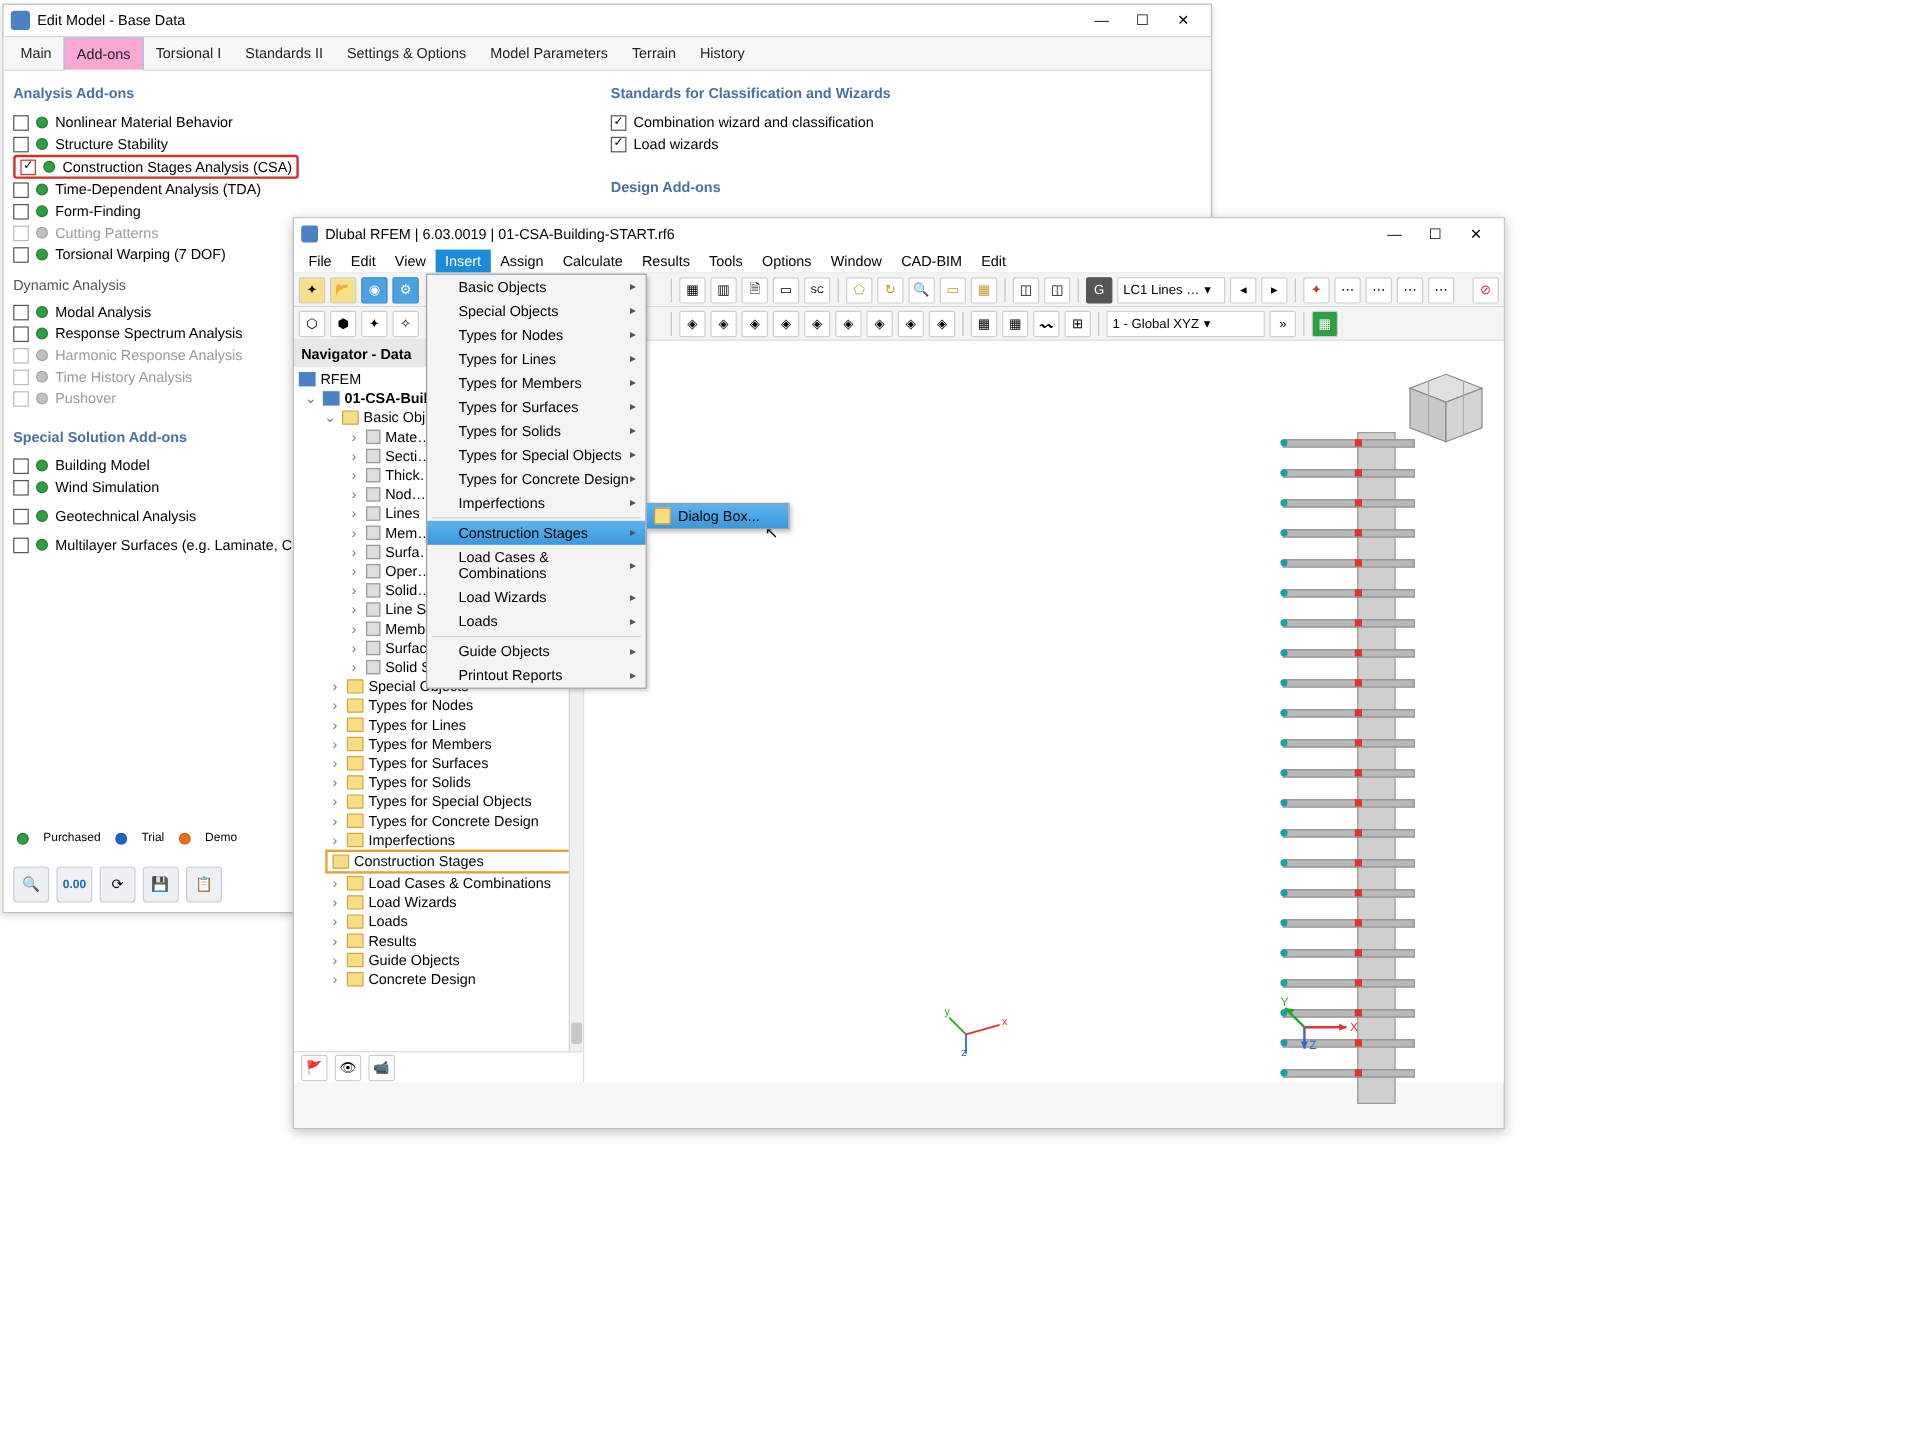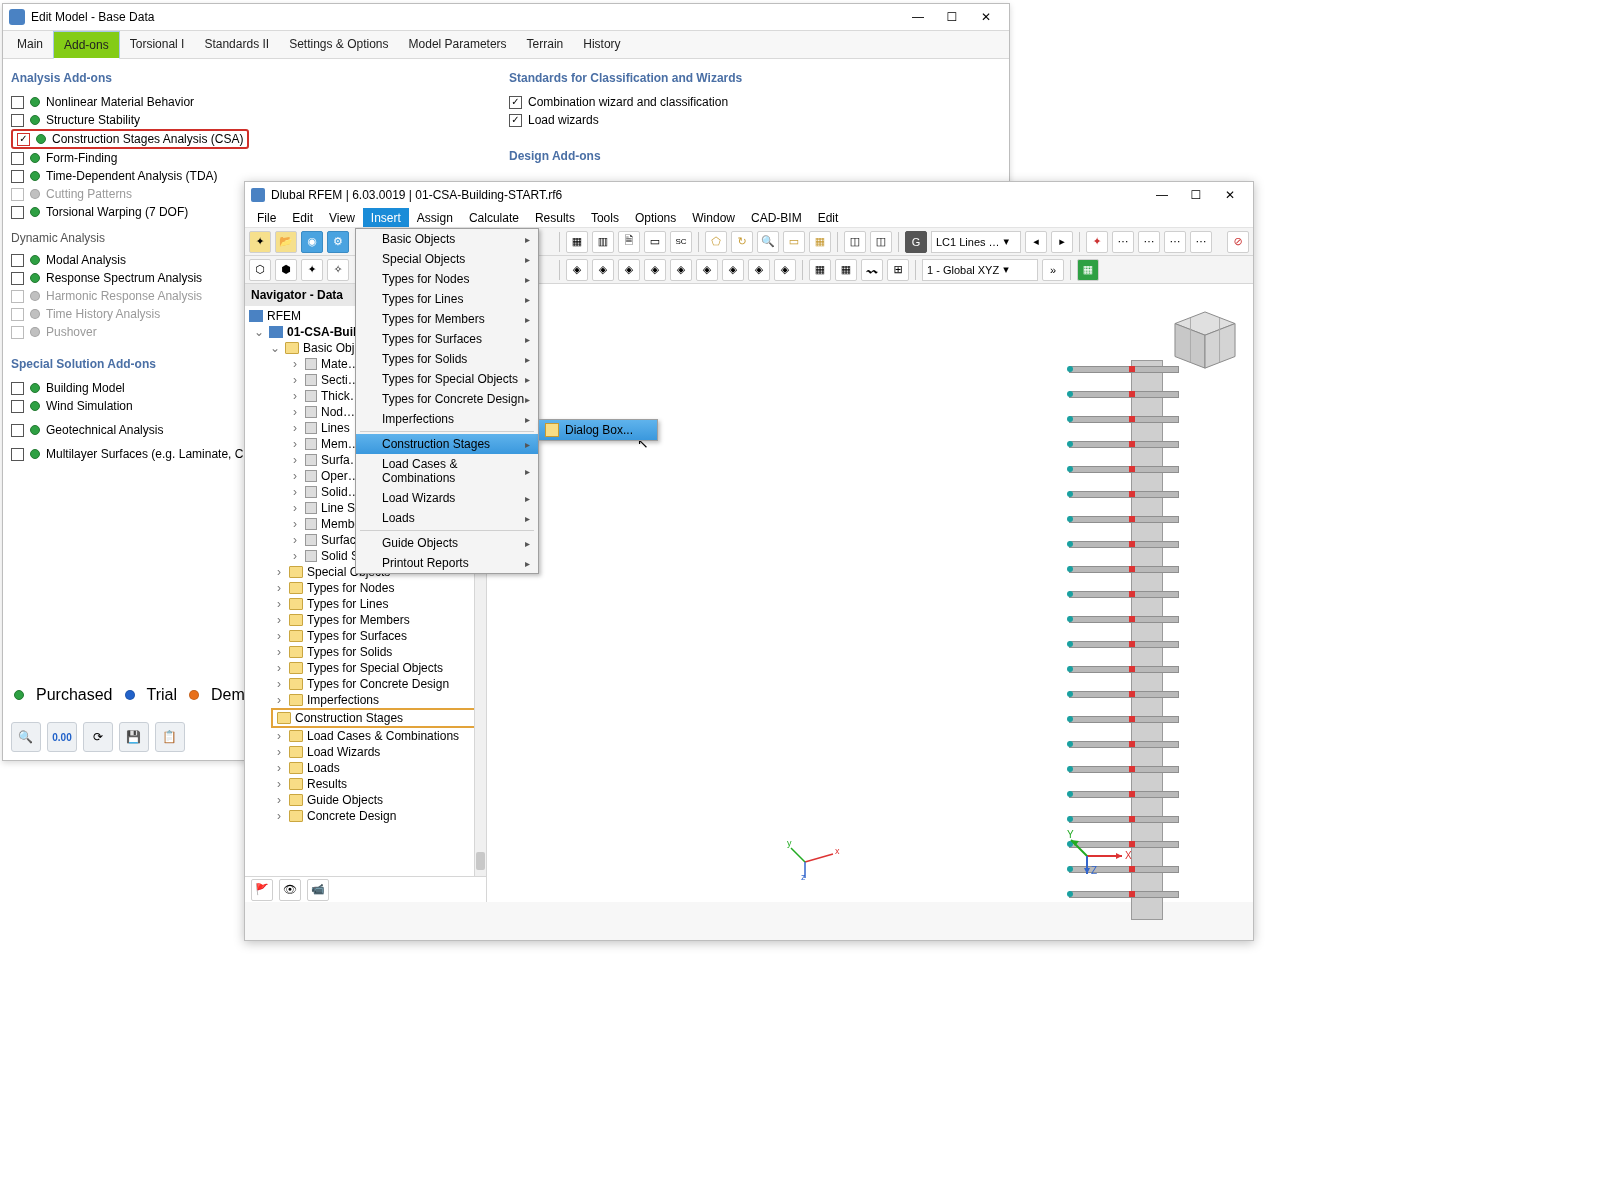--- a/index.html
+++ b/index.html
@@ -5,37 +5,37 @@
   * { box-sizing: border-box; margin: 0; padding: 0; font-family: "Segoe UI", Tahoma, sans-serif; }
   body { background: #fff; width: 1600px; height: 1200px; position: relative; overflow: hidden; font-size: 12px; }
 
   
   .dlg { position:absolute; left:2px; top:3px; width:1008px; height:758px; background:#fff; border:1px solid #bdbdbd; box-shadow:0 2px 6px rgba(0,0,0,.15); }
   .dlg-title { height:26px; display:flex; align-items:center; padding:0 6px; font-size:12px; }
   .dlg-title .tspace { flex:1; }
   .tbtn { width:34px; height:22px; display:flex; align-items:center; justify-content:center; }
   .dlg-tabs { display:flex; gap:0; padding:0 4px; background:#f7f7f7; border-top:1px solid #d9d9d9; border-bottom:1px solid #d9d9d9; }
   .dlg-tab { padding:6px 10px; font-size:12px; color:#222; }
-  .dlg-tab.active { background:#84cc16; border:1px solid #a9c7e8; border-bottom:1px solid #fff; margin-bottom:-1px; }
+  .dlg-tab.active { background:#f9a8d4; border:1px solid #a9c7e8; border-bottom:1px solid #fff; margin-bottom:-1px; }
   .dlg-body { display:flex; padding:8px; gap:6px; }
   .col { flex:1; position:relative; }
   .sec-title { color:#4a6fa5; font-weight:bold; font-size:12px; margin:4px 0 8px 0; }
   .sub-title { color:#555; font-size:12px; margin:10px 0 6px 0; }
   .opt { display:flex; align-items:center; gap:6px; padding:2px 0; font-size:12px; }
   .cb { width:13px; height:13px; border:1px solid #555; display:inline-flex; align-items:center; justify-content:center; font-size:10px; line-height:1; background:#fff; }
   .dot { width:10px; height:10px; border-radius:50%; display:inline-block; border:1px solid rgba(0,0,0,.15); }
   .dot.green { background:#2ea043; border-color:#237a32; }
   .dot.grey { background:#c0c0c0; }
   .dot.blue { background:#2262c9; }
   .dot.orange { background:#e86f1a; }
   .opt.grey-text { color:#9a9a9a; }
   .hl-red { border:2px solid #d0302a; border-radius:3px; padding:1px 4px; display:inline-flex; align-items:center; gap:6px; }
   .hl-red .cb { border-color:#d0302a; }
 
-  .legend { position:absolute; left:11px; bottom:56px; display:flex; gap:12px; align-items:center; font-size:16px; }
+  .legend { position:absolute; left:11px; bottom:56px; display:flex; gap:12px; align-items:center; font-size:10px; }
 
   .btnbar { position:absolute; left:8px; bottom:8px; display:flex; gap:6px; }
   .ibtn { width:30px; height:30px; background:#eef1f4; border:1px solid #c9cfd6; border-radius:3px; display:flex; align-items:center; justify-content:center; font-size:12px; }
 
   
   .app { position:absolute; left:244px; top:181px; width:1010px; height:760px; background:#f7f7f7; border:1px solid #bdbdbd; box-shadow:0 2px 10px rgba(0,0,0,.25); }
   .app-title { height:26px; display:flex; align-items:center; padding:0 6px; background:#fff; font-size:12px; }
   .menubar { height:20px; display:flex; align-items:stretch; padding:0 4px; background:#fff; border-bottom:1px solid #e3e3e3; font-size:12px; }
   .menuitem { padding:2px 8px; display:flex; align-items:center; }
   .menuitem.active { background:#1a8cd8; color:#fff; }
@@ -126,26 +126,26 @@
           <span>Structure Stability</span>
         </div>
       <div class="hl-red">
           <span class="cb">✓</span>
           <span class="dot green"></span>
           <span>Construction Stages Analysis (CSA)</span>
         </div>
       <div class="opt">
           <span class="cb"></span>
           <span class="dot green"></span>
+          <span>Time-Dependent Analysis (TDA)</span>
+        </div>
+      <div class="opt">
+          <span class="cb"></span>
+          <span class="dot green"></span>
           <span>Form-Finding</span>
-        </div>
-      <div class="opt">
-          <span class="cb"></span>
-          <span class="dot green"></span>
-          <span>Time-Dependent Analysis (TDA)</span>
         </div>
       <div class="opt grey-text">
           <span class="cb" style="border-color:#bbb"></span>
           <span class="dot grey"></span>
           <span>Cutting Patterns</span>
         </div>
       <div class="opt">
           <span class="cb"></span>
           <span class="dot green"></span>
           <span>Torsional Warping (7 DOF)</span>
@@ -311,21 +311,21 @@
     <div class="ticon">◈</div>
     <div class="ticon">◈</div>
     <div class="ticon">◈</div>
     <div class="ticon">◈</div>
     <div class="sep"></div>
     <div class="ticon">▦</div>
     <div class="ticon">▦</div>
     <div class="ticon">〰</div>
     <div class="ticon">⊞</div>
     <div class="sep"></div>
-    <div class="combo" style="width:116px">
+    <div class="combo" style="width:132px">
         <span>1 - Global XYZ</span>
         <span>▾</span>
       </div>
     <div class="ticon">»</div>
     <div class="sep"></div>
     <div class="ticon" style="background:#2ea043;color:#fff">▦</div>
   </div>
 
   <div class="content">
     <div class="nav">

